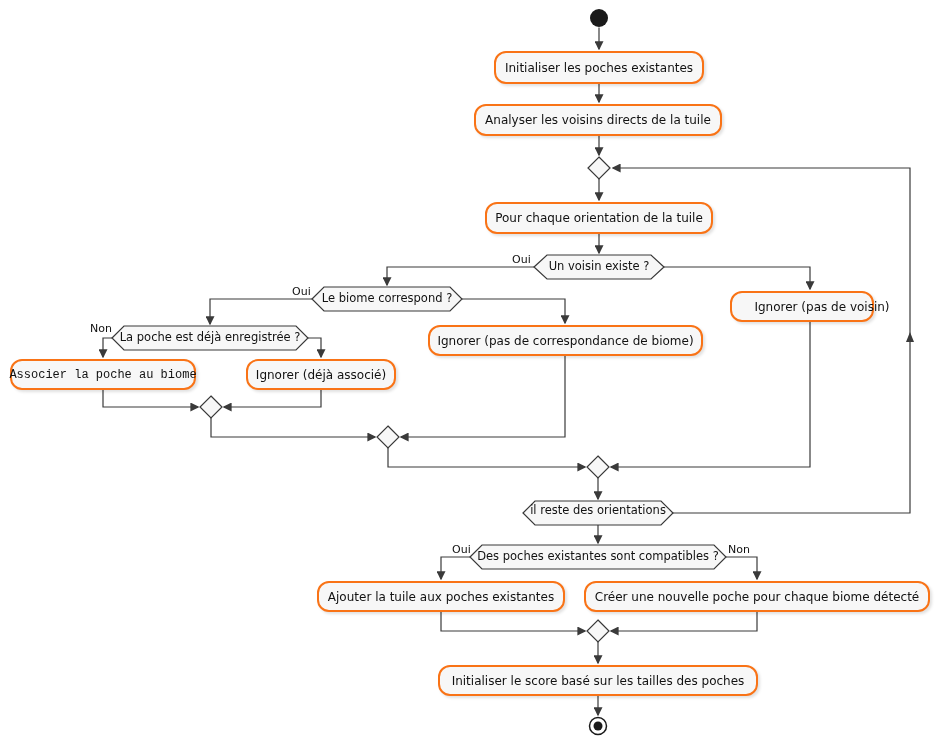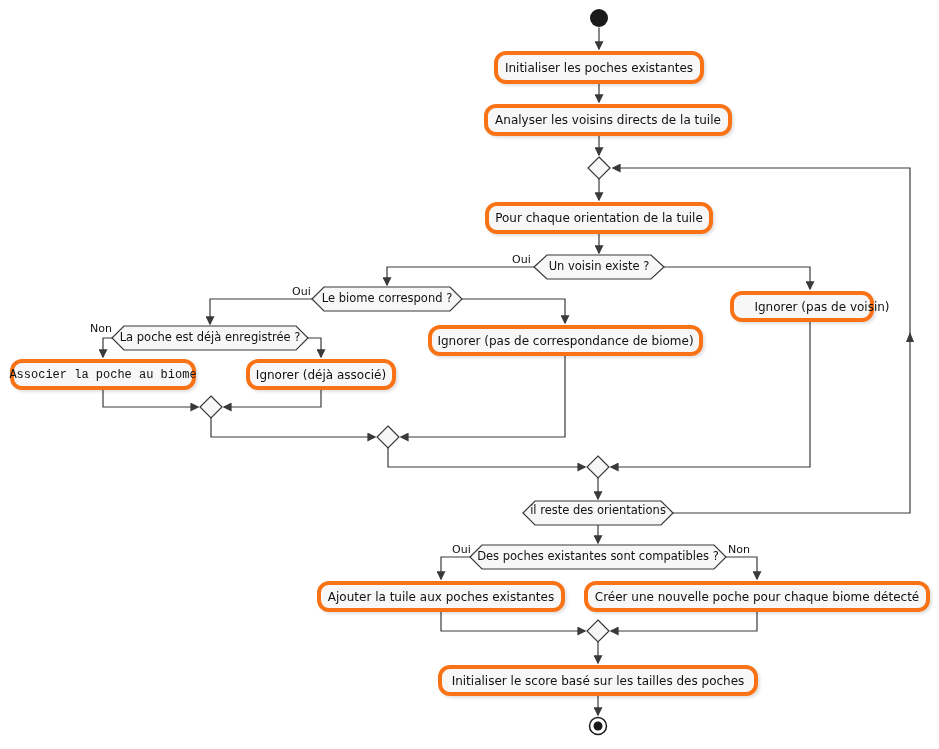--- a/index.html
+++ b/index.html
@@ -12,21 +12,21 @@
     background: #ffffff;
     overflow: hidden;
   }
   .wires { position: absolute; left: 0; top: 0; }
   .activity {
     position: absolute;
     display: flex;
     align-items: center;
     justify-content: center;
     background: #F7F7F7;
-    border: 4px solid #f97316;
+    border: 2px solid #f97316;
     border-radius: 12px;
     font-size: 12px;
     line-height: 1;
     white-space: nowrap;
     text-align: center;
     box-shadow: 2px 2px 3px rgba(0,0,0,0.12);
   }
   .hexlabel {
     position: absolute;
     display: flex;
@@ -105,21 +105,21 @@
 
     <circle cx="599" cy="18" r="9" fill="#1A1A1A" stroke="none"></circle>
     <g>
       <circle cx="598" cy="726" r="8.5" fill="#ffffff" stroke="#1A1A1A" stroke-width="1.5"></circle>
       <circle cx="598" cy="726" r="4.5" fill="#1A1A1A" stroke="none"></circle>
     </g>
   </svg>
 
   <div class="activity" style="left:494px; top:51px; width:210px; height:33px;">Initialiser les poches existantes</div>
 
-  <div class="activity" style="left:484px; top:104px; width:248px; height:32px;">Analyser les voisins directs de la tuile</div>
+  <div class="activity" style="left:474px; top:104px; width:248px; height:32px;">Analyser les voisins directs de la tuile</div>
 
   <div class="activity" style="left:485px; top:202px; width:228px; height:32px;">Pour chaque orientation de la tuile</div>
 
   <div class="activity" style="left:730px; top:291px; width:144px; height:31px;padding-left:40px;">Ignorer (pas de voisin)</div>
 
   <div class="activity" style="left:428px; top:325px; width:275px; height:31px;">Ignorer (pas de correspondance de biome)</div>
 
   <div class="activity" style="left:10px; top:359px; width:186px; height:31px;font-family:Liberation Mono, monospace;">Associer la poche au biome</div>
 
   <div class="activity" style="left:246px; top:359px; width:150px; height:31px;">Ignorer (déjà associé)</div>

